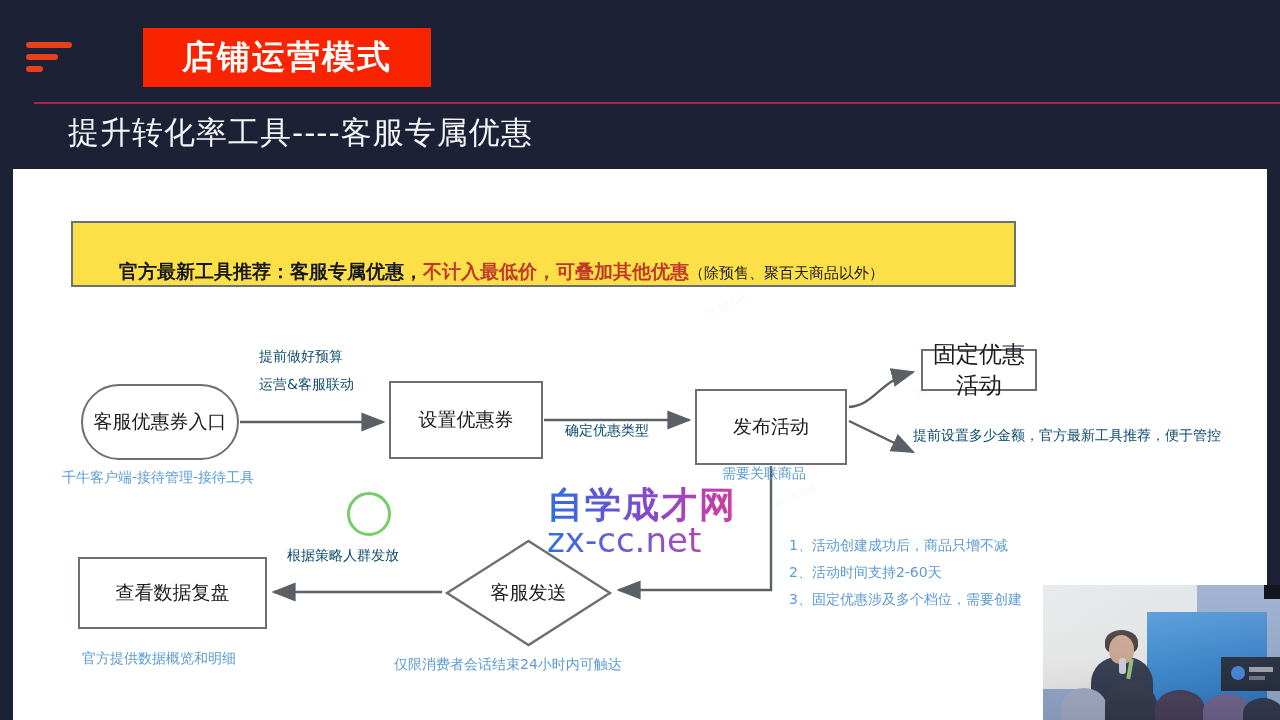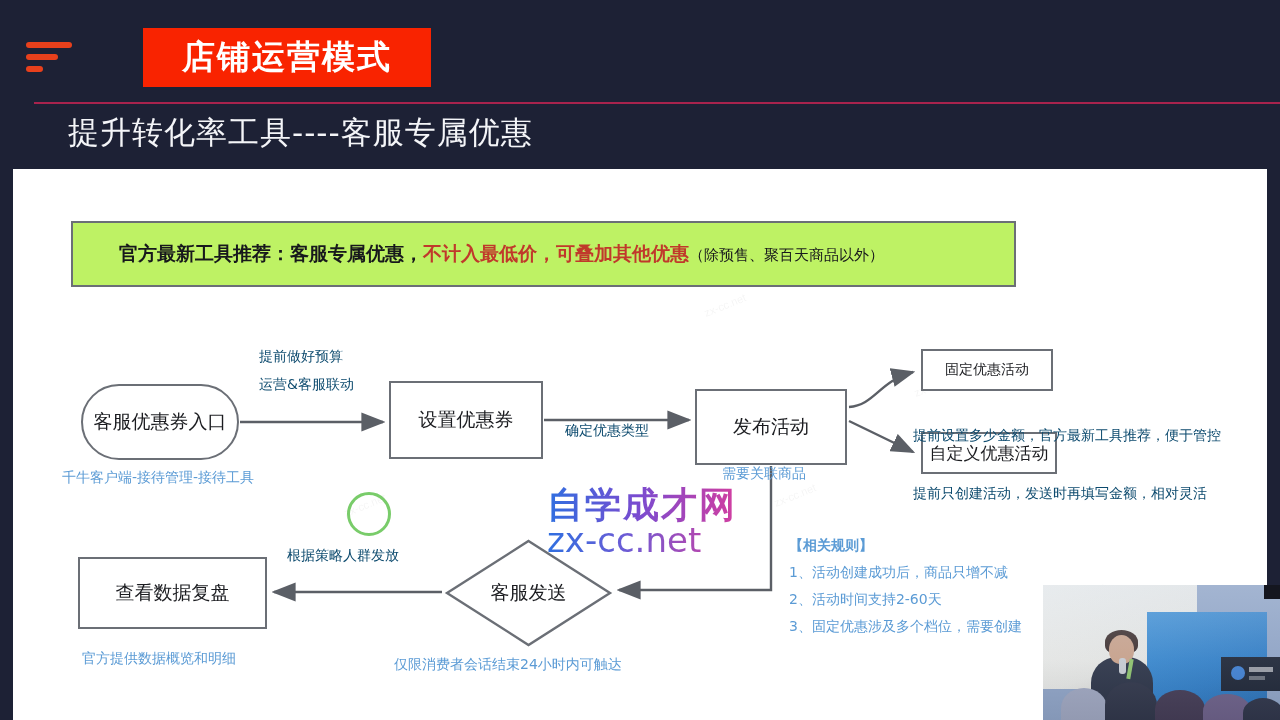--- a/index.html
+++ b/index.html
@@ -75,22 +75,22 @@
     white-space: nowrap;
     pointer-events: none;
     font-family: "Liberation Sans", sans-serif;
   }
 
   
   #callout {
     position: absolute; left: 58px; top: 52px;
     width: 945px; height: 66px;
     border: 2px solid #6b6f76;
-    background: #bef264;
-    display: flex; align-items: center;
+    background: #fde047;
+    display: flex; align-items: flex-end;
   }
   #callout .c-inner {
     padding-left: 46px;
     white-space: nowrap;
     font-family: "DejaVu Sans", "Liberation Sans", sans-serif;
   }
   .cal-dark { color: #17181c; font-size: 19px; font-weight: bold; }
   .cal-red  { color: #c0392b; font-size: 19px; font-weight: bold; }
   .cal-note { color: #17181c; font-size: 15px; }
 
@@ -100,21 +100,21 @@
     border: 2px solid #6b6f76;
     background: #fff;
     display: flex; align-items: center; justify-content: center;
     color: #1b1c20;
     font-family: "DejaVu Sans", "Liberation Sans", sans-serif;
     text-align: center;
   }
   #n-entry   { left: 68px;  top: 215px; width: 158px; height: 76px; border-radius: 40px; font-size: 19px; }
   #n-setup   { left: 376px; top: 212px; width: 154px; height: 78px; font-size: 19px; }
   #n-publish { left: 682px; top: 220px; width: 152px; height: 76px; font-size: 19px; }
-  #n-fixed   { left: 908px; top: 180px; width: 132px; height: 42px; font-size: 14px; }
+  #n-fixed   { left: 908px; top: 180px; width: 116px; height: 42px; font-size: 23px; }
   #n-custom  { left: 908px; top: 263px; width: 136px; height: 42px; font-size: 17px; }
   #n-review  { left: 65px;  top: 388px; width: 189px; height: 72px; font-size: 19px; text-align: center; }
 
   
   #n-send-wrap {
     position: absolute; left: 431px; top: 369px;
     width: 169px; height: 110px;
   }
   #n-send-wrap svg { position: absolute; left: 0; top: 0; }
   #n-send-label {
@@ -324,49 +324,44 @@
       </div>
     <div class="node" id="n-setup">
         <span>设置优惠券</span>
       </div>
     <div class="node" id="n-publish">
         <span>发布活动</span>
       </div>
     <div class="node" id="n-fixed">
         <span>固定优惠活动</span>
       </div>
-    <div class="node" id="n-custom">
-        <span>自定义优惠活动</span>
-      </div>
     <div class="node" id="n-review">
         <span>查看数据复盘</span>
       </div>
 
     <div id="n-send-wrap">
       <svg width="169" height="110" viewBox="0 0 169 110">
         <polygon points="84.5,3 166,55 84.5,107 3,55" fill="#ffffff" stroke="#6b6f76" stroke-width="2.4"></polygon>
       </svg>
       <div id="n-send-label">客服发送</div>
     </div>
 
     <div id="green-circle"></div>
 
     <div class="anno anno-red" id="a-budget">提前做好预算</div>
     <div class="anno anno-red" id="a-link">运营&amp;客服联动</div>
     <div class="anno anno-red" id="a-type">确定优惠类型</div>
     <div class="anno anno-blue" id="a-entrypath">千牛客户端-接待管理-接待工具</div>
     <div class="anno anno-blue" id="a-relate">需要关联商品</div>
     <div class="anno anno-red" id="a-fixed">提前设置多少金额，官方最新工具推荐，便于管控</div>
-    <div class="anno anno-red" id="a-custom">提前只创建活动，发送时再填写金额，相对灵活</div>
     <div class="anno anno-red" id="a-crowd">根据策略人群发放</div>
     <div class="anno anno-blue" id="a-reviewnote">官方提供数据概览和明细</div>
     <div class="anno anno-blue" id="a-sendnote">仅限消费者会话结束24小时内可触达</div>
 
     <div id="rules">
-      <div class="r-title">【相关规则】</div>
       <div>1、活动创建成功后，商品只增不减</div>
       <div>2、活动时间支持2-60天</div>
       <div>3、固定优惠涉及多个档位，需要创建</div>
     </div>
 
     <div id="wm">
       <div class="wm-cn">自学成才网</div>
       <div class="wm-en">zx-cc.net</div>
     </div>
 

